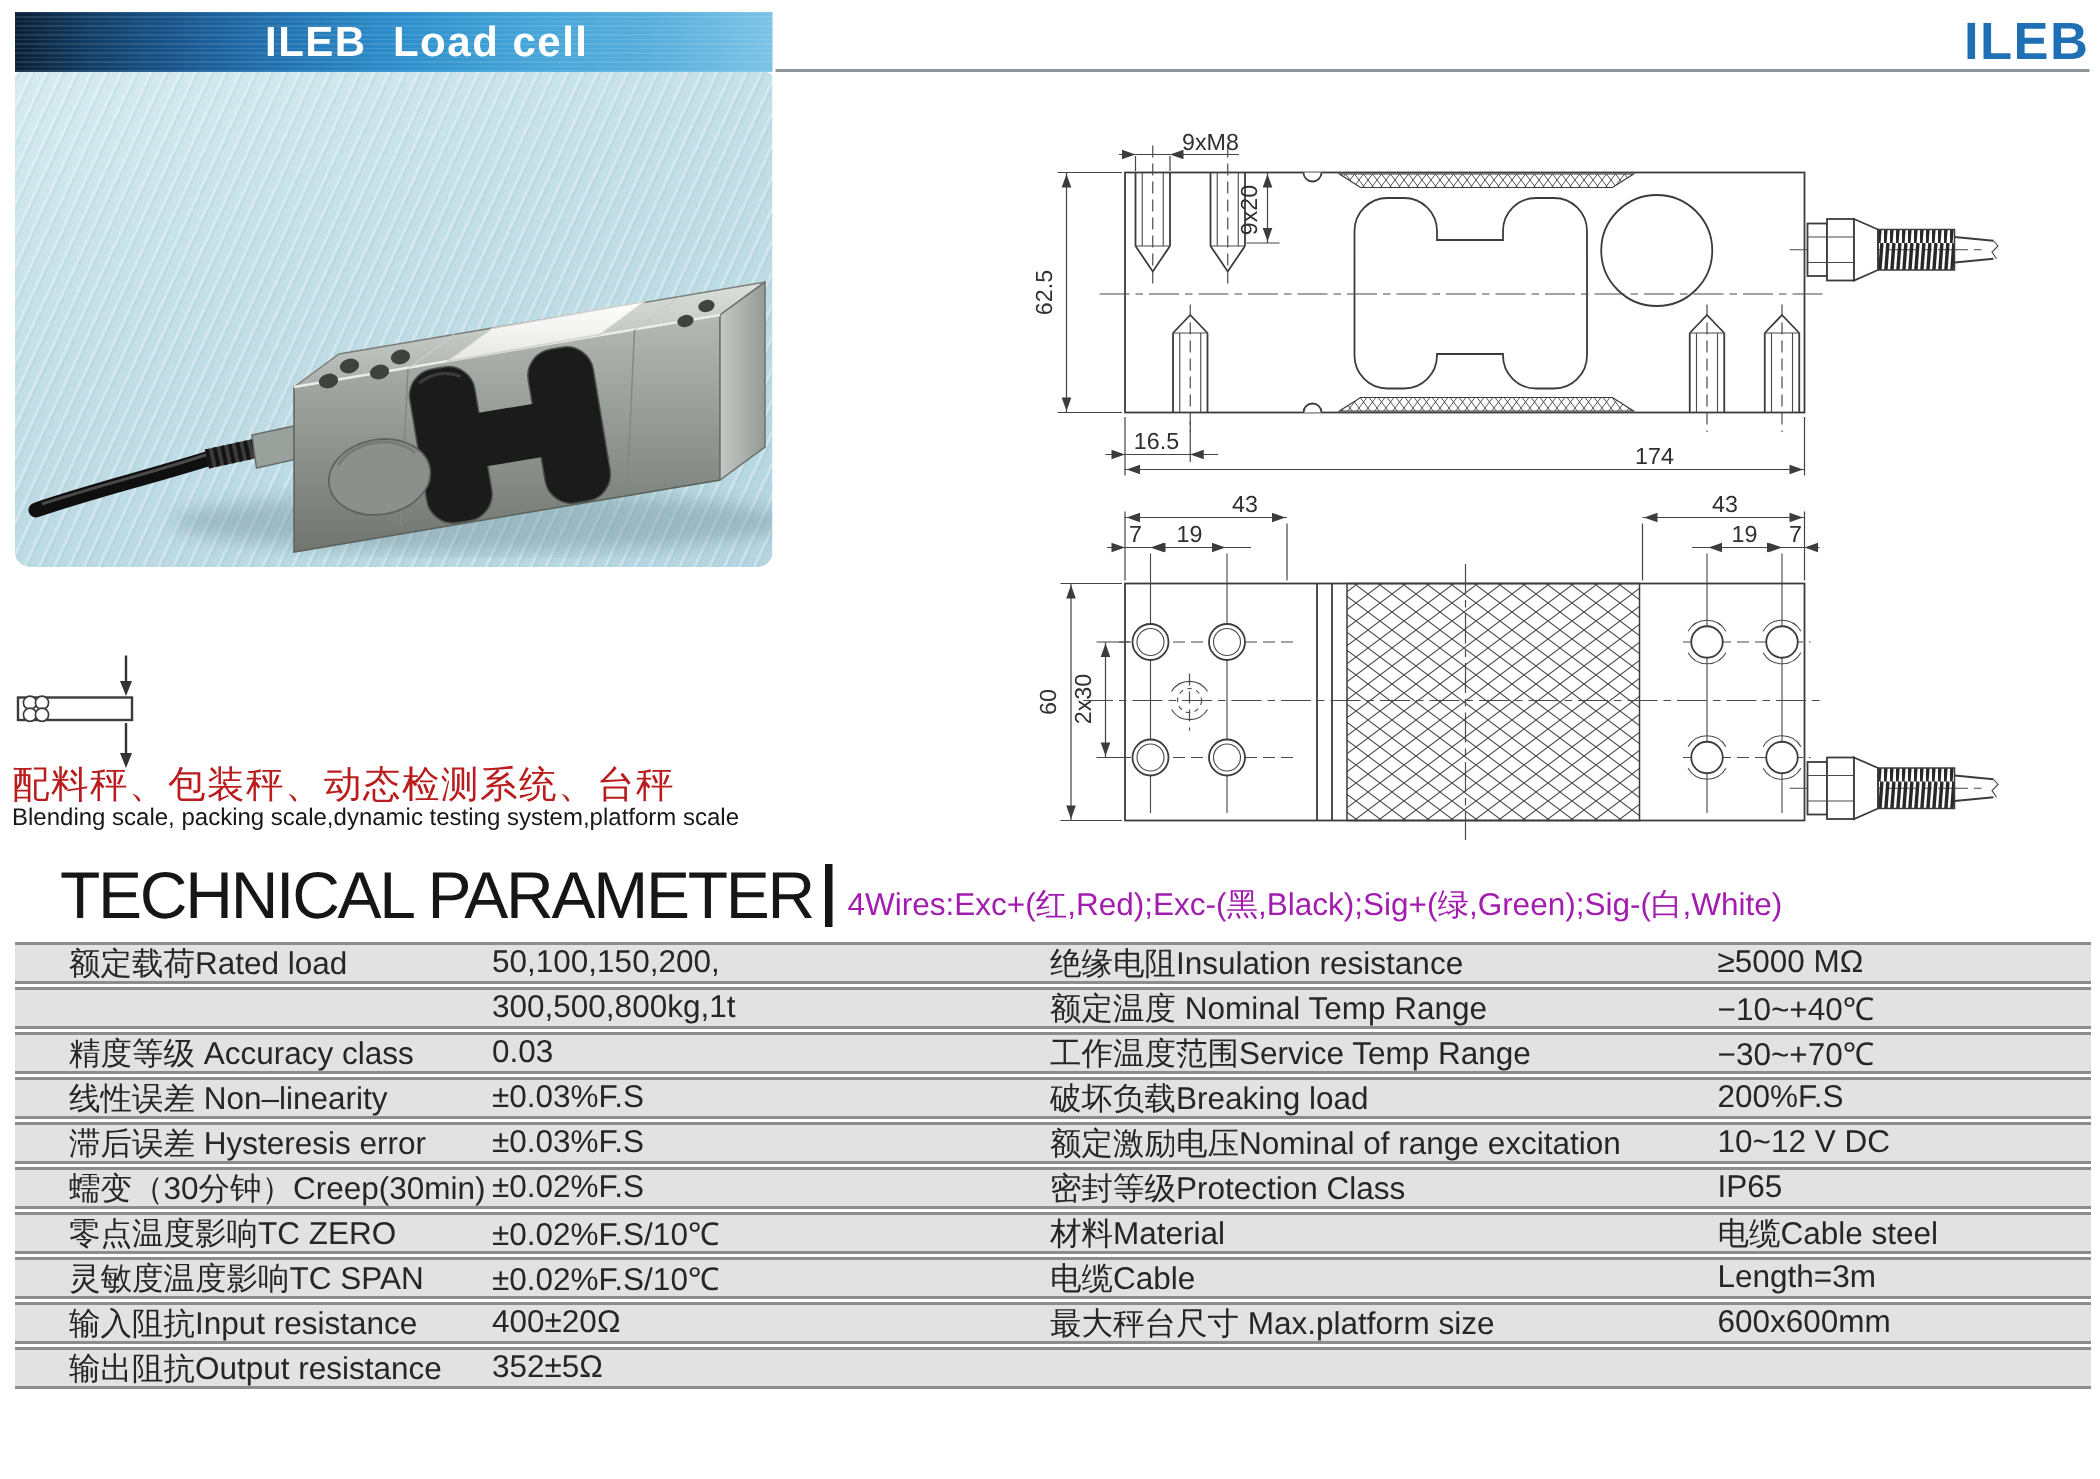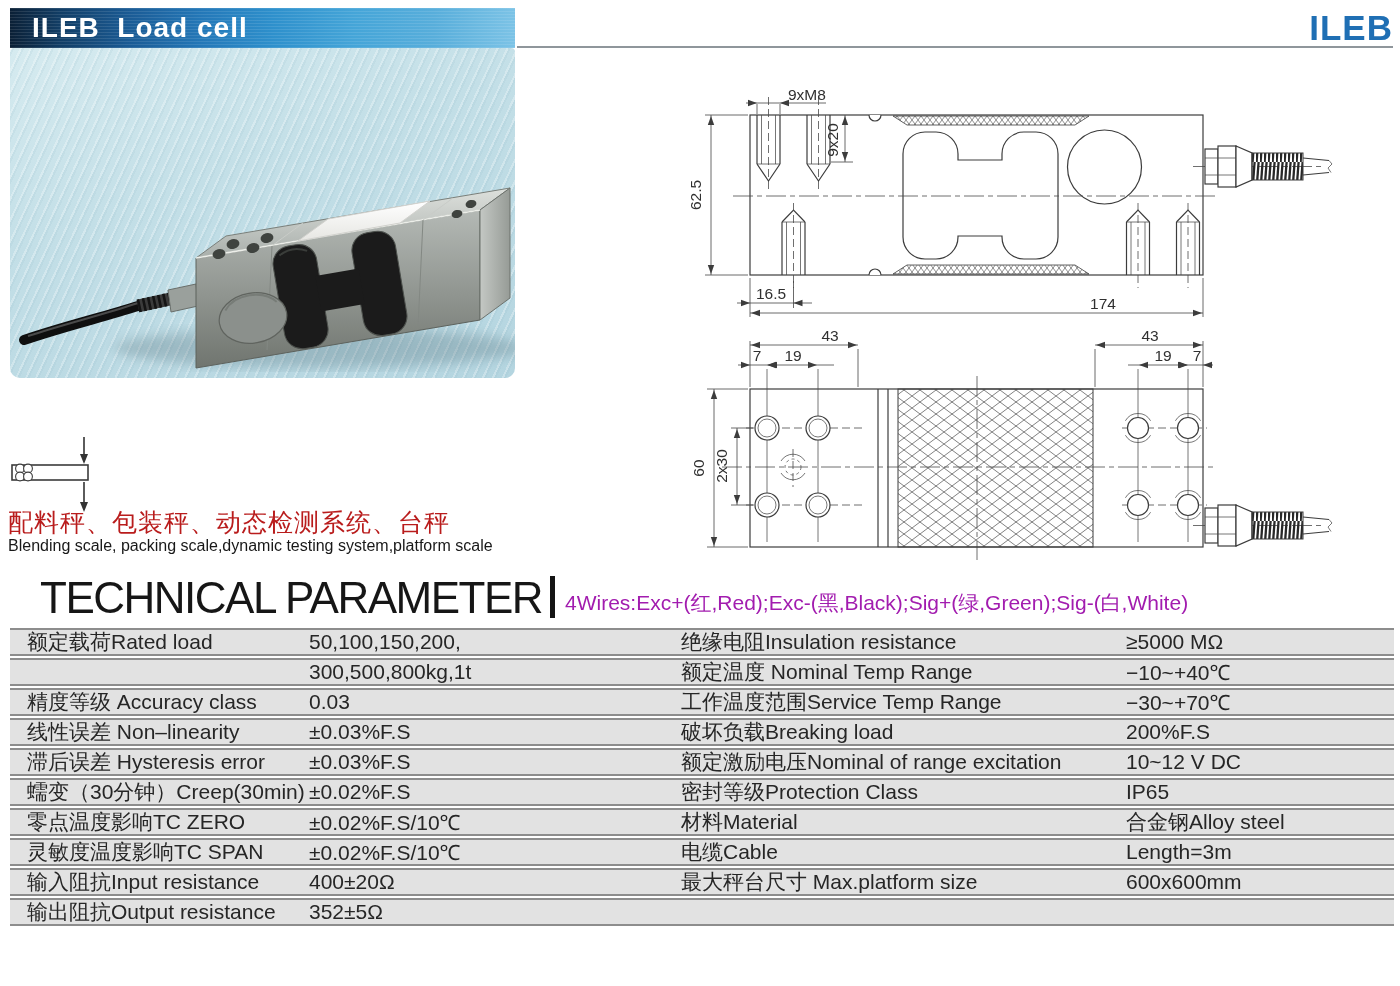--- a/index.html
+++ b/index.html
@@ -4,21 +4,21 @@
 <style>
   html,body{margin:0;padding:0;background:#ffffff;}
   body{font-family:"Liberation Sans",sans-serif;}
   .page{position:relative;width:1400px;height:986px;background:#fff;overflow:hidden;}
 
   
   .banner{position:absolute;left:10px;top:8px;width:505px;height:40px;
     background:
       repeating-linear-gradient(180deg, rgba(255,255,255,0.10) 0 1px, rgba(255,255,255,0) 1px 3px),
       linear-gradient(90deg,#0b2036 0%,#123e66 10%,#1b5c96 24%,#2478b8 38%,#2e90cc 52%,#45a5d8 68%,#58aedb 84%,#7cc3e6 100%);
-    display:flex;align-items:center;}
+    display:flex;align-items:center;justify-content:center;}
   .banner-title{color:#fff;font-size:28px;font-weight:bold;letter-spacing:1px;transform:translateX(22px);white-space:pre;}
   .brand{position:absolute;right:7px;top:8px;font-size:35px;font-weight:bold;color:#1f6fb4;letter-spacing:1px;}
   .topline{position:absolute;left:517px;top:46px;width:876px;height:2px;background:#8f969b;}
 
   
   .photo{position:absolute;left:10px;top:48px;width:505px;height:330px;border-radius:4px 4px 10px 10px;
     background:
       repeating-linear-gradient(115deg, rgba(255,255,255,0.28) 0 2px, rgba(140,180,195,0.12) 2px 4px, rgba(255,255,255,0) 4px 9px),
       linear-gradient(160deg,#d6ebf0 0%,#c3dfe7 40%,#b4d5e0 100%);
     overflow:hidden;}
@@ -43,21 +43,21 @@
 
   
   .tech-head{position:absolute;left:8px;top:570px;height:48px;display:flex;align-items:flex-end;}
   .h-title{font-size:44px;line-height:0.94;letter-spacing:-1.5px;color:#161616;font-weight:400;white-space:nowrap;margin-left:32px;}
   .h-div{width:5px;height:42px;background:#141414;margin:0 10px 0 8px;}
   .wires{font-size:21px;color:#a21caf;padding-bottom:1px;white-space:nowrap;}
 
   
   .spec-table{position:absolute;left:10px;top:626px;width:1384px;}
   .t-row{display:flex;align-items:center;background:#e2e2e2;border-top:2px solid #8d8d8d;border-bottom:2px solid #8d8d8d;
-    height:24px;margin:2px 0;padding-left:17px;font-size:21px;color:#262626;white-space:nowrap;}
+    height:24px;margin:2px 0;padding-left:36px;font-size:21px;color:#262626;white-space:nowrap;}
   .c1{width:282px;flex:none;}
   .c2{width:372px;flex:none;}
   .c3{width:445px;flex:none;}
   .c4{flex:1;}
 </style>
 </head>
 <body>
 
 <div class="page">
 
@@ -387,21 +387,21 @@
     <div class="t-row">
       <span class="c1">蠕变（30分钟）Creep(30min)</span>
       <span class="c2">±0.02%F.S</span>
       <span class="c3">密封等级Protection Class</span>
       <span class="c4">IP65</span>
     </div>
     <div class="t-row">
       <span class="c1">零点温度影响TC ZERO</span>
       <span class="c2">±0.02%F.S/10℃</span>
       <span class="c3">材料Material</span>
-      <span class="c4">合金钢Alloy steel</span>
+      <span class="c4">电缆Cable steel</span>
     </div>
     <div class="t-row">
       <span class="c1">灵敏度温度影响TC SPAN</span>
       <span class="c2">±0.02%F.S/10℃</span>
       <span class="c3">电缆Cable</span>
       <span class="c4">Length=3m</span>
     </div>
     <div class="t-row">
       <span class="c1">输入阻抗Input resistance</span>
       <span class="c2">400±20Ω</span>

